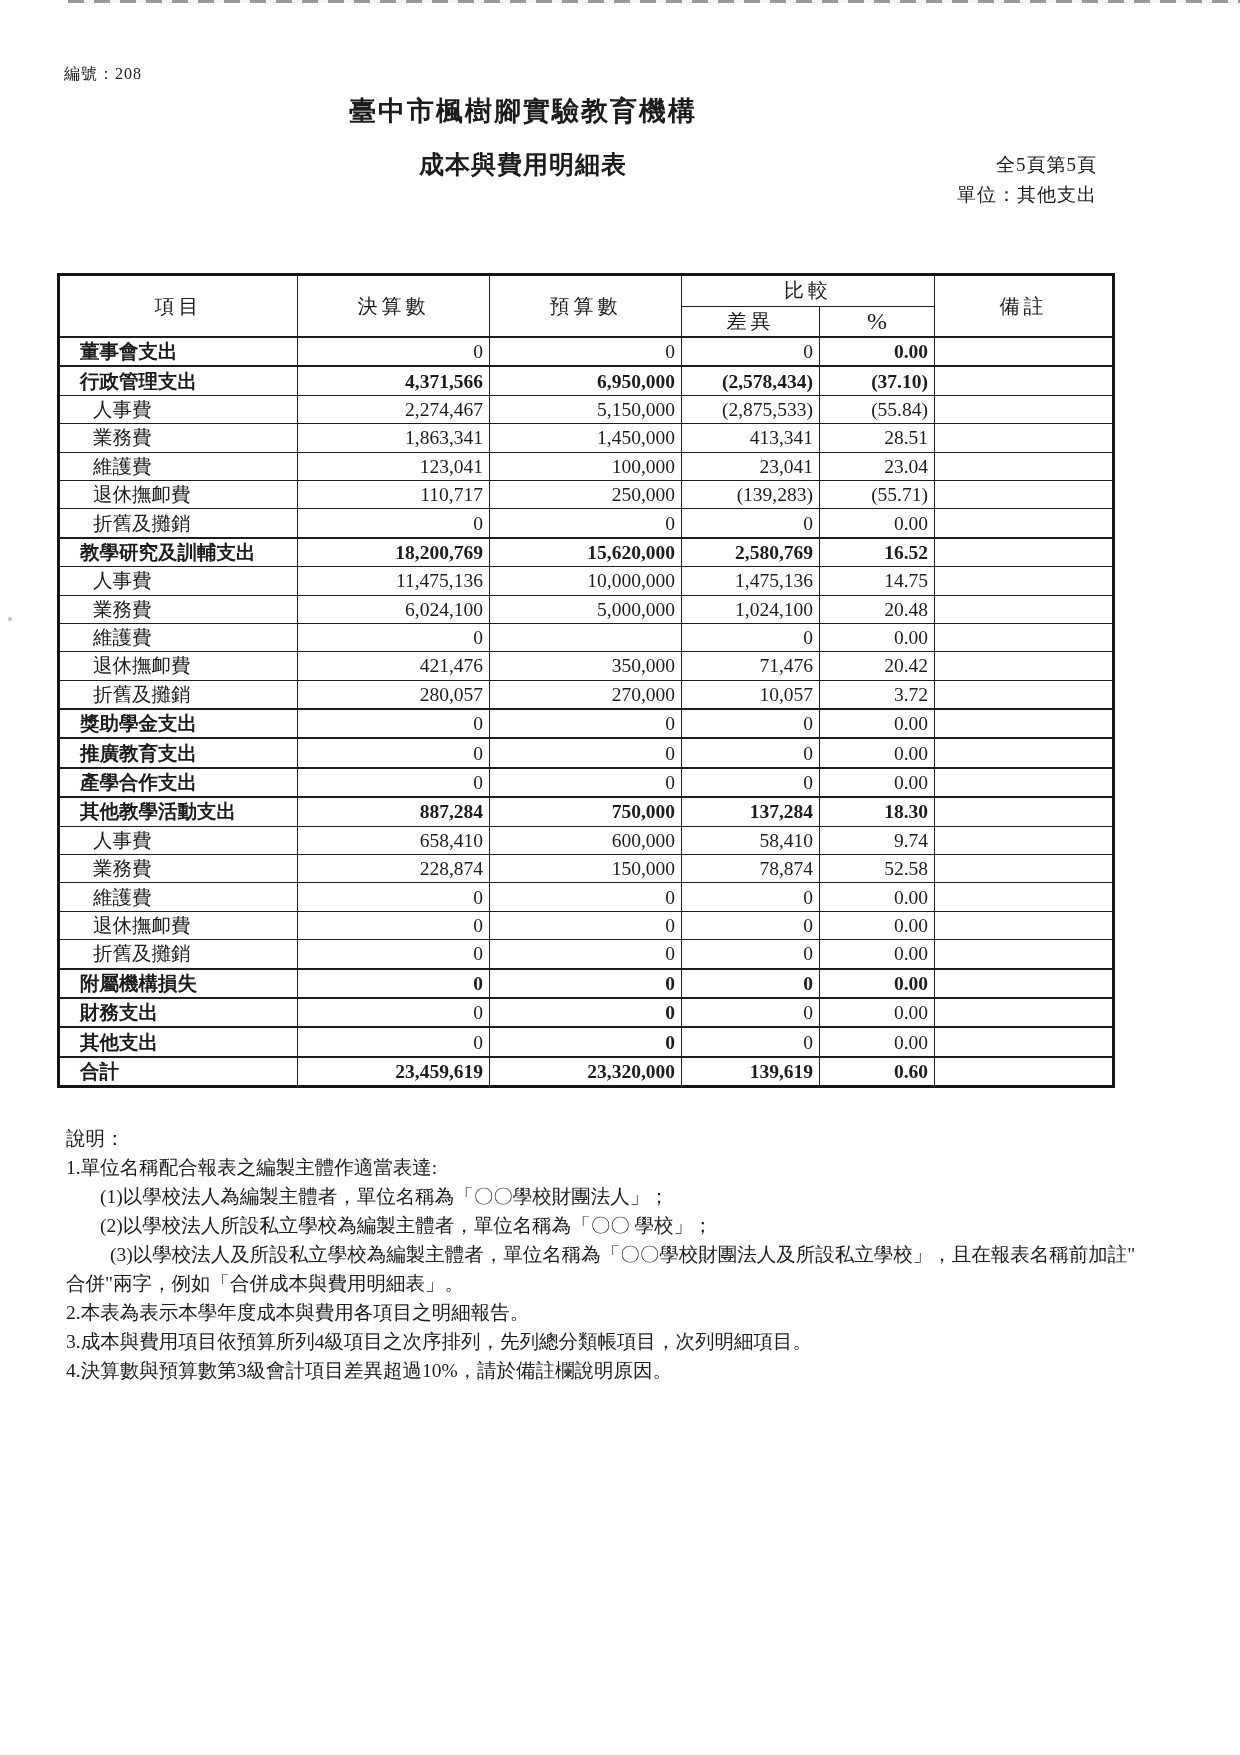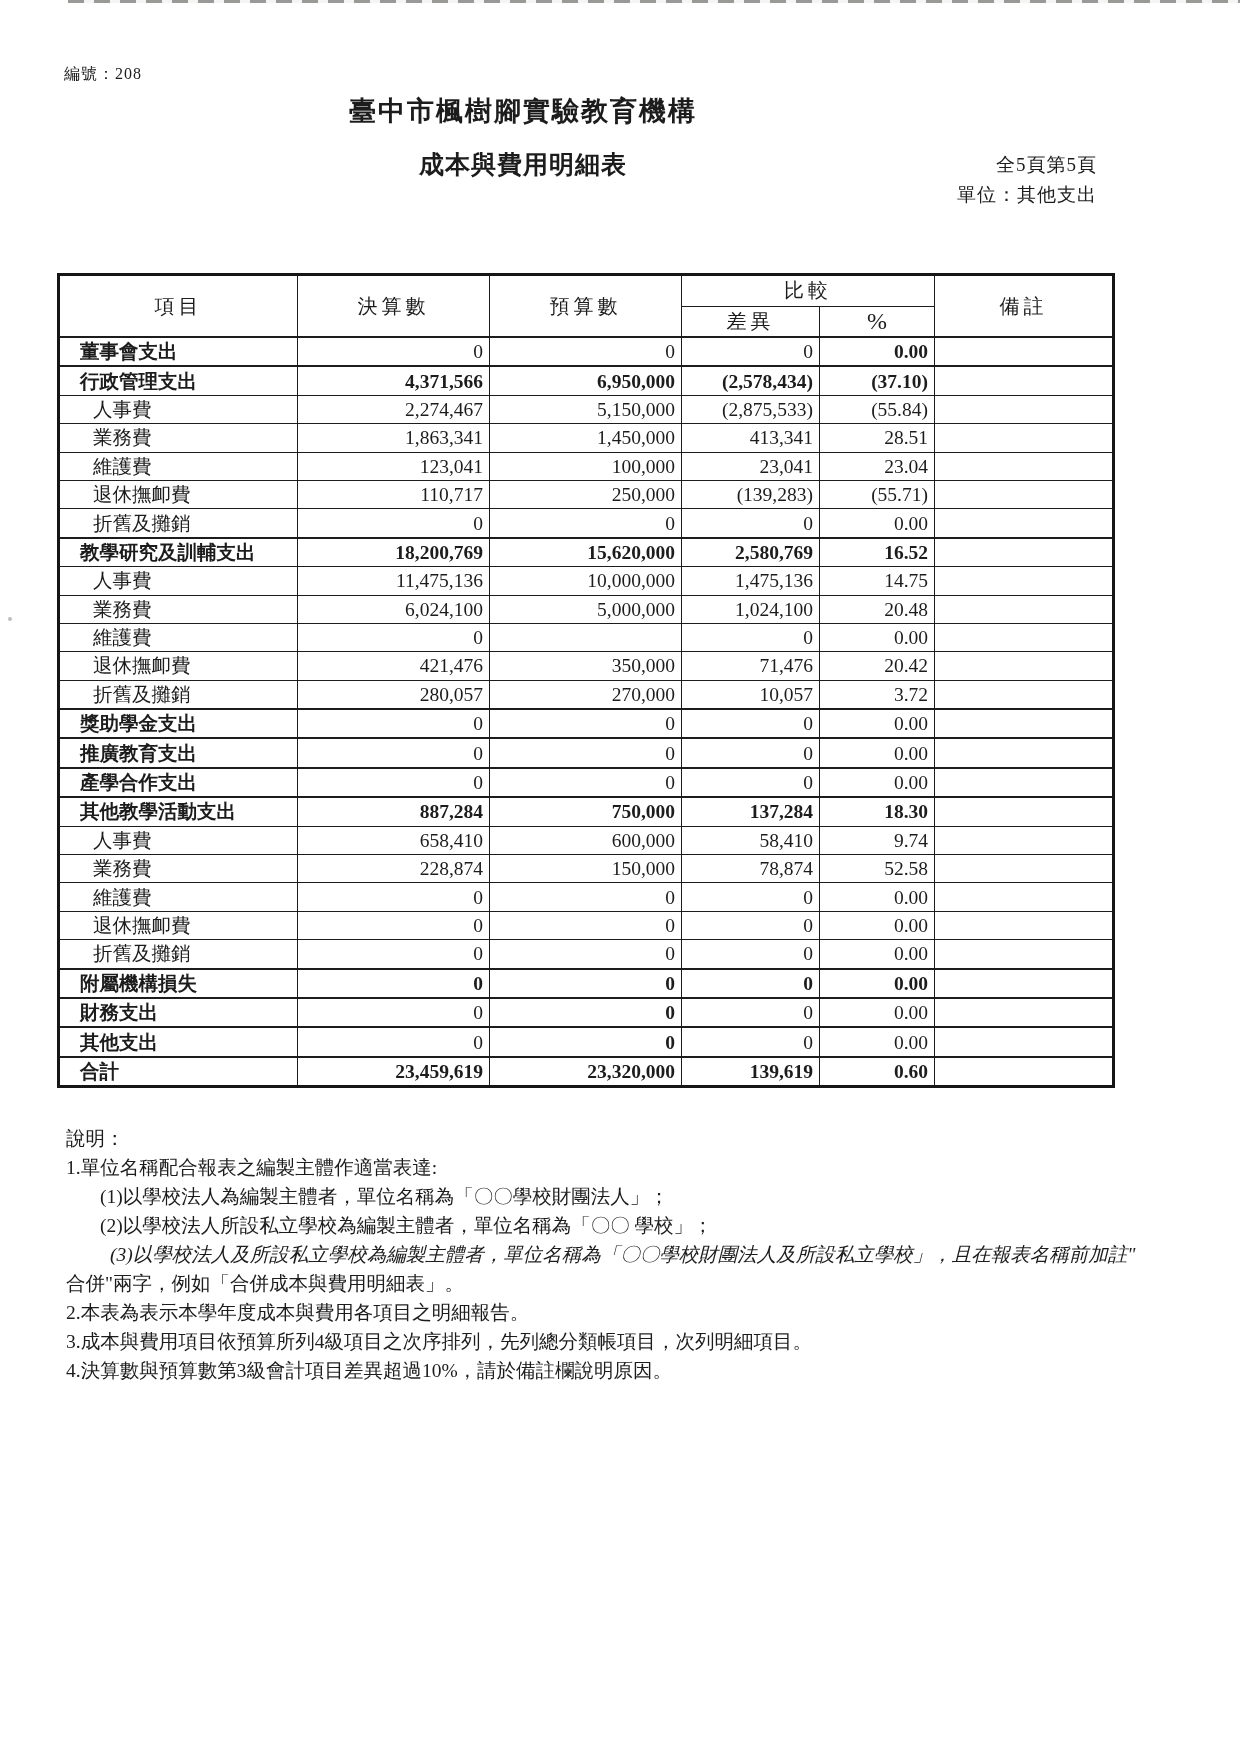--- a/index.html
+++ b/index.html
@@ -50,21 +50,21 @@
   .report-table tbody td.label.indent{padding-left:33px;margin-left:48px;}
   .report-table tbody td.num{text-align:right;padding-right:6px;}
   .report-table tbody td.remark{background:#fff;}
   .report-table tbody tr.group td{border-top-width:2.6px;}
   .b{font-weight:bold;}
 
   .notes{position:absolute;left:66px;top:1124px;width:1140px;
     font-size:19.5px;line-height:29px;}
   .notes .line{white-space:nowrap;}
   .notes .ind1{padding-left:34px;}
-  .notes .ind2{padding-left:44px;font-style:italic;}
+  .notes .ind2{padding-left:44px;}
 </style>
 </head>
 <body>
 
 <div class="page">
   <div class="scan-artifact-top"></div>
   <div class="speck"></div>
 
   <div class="doc-number">編號：208</div>
 

